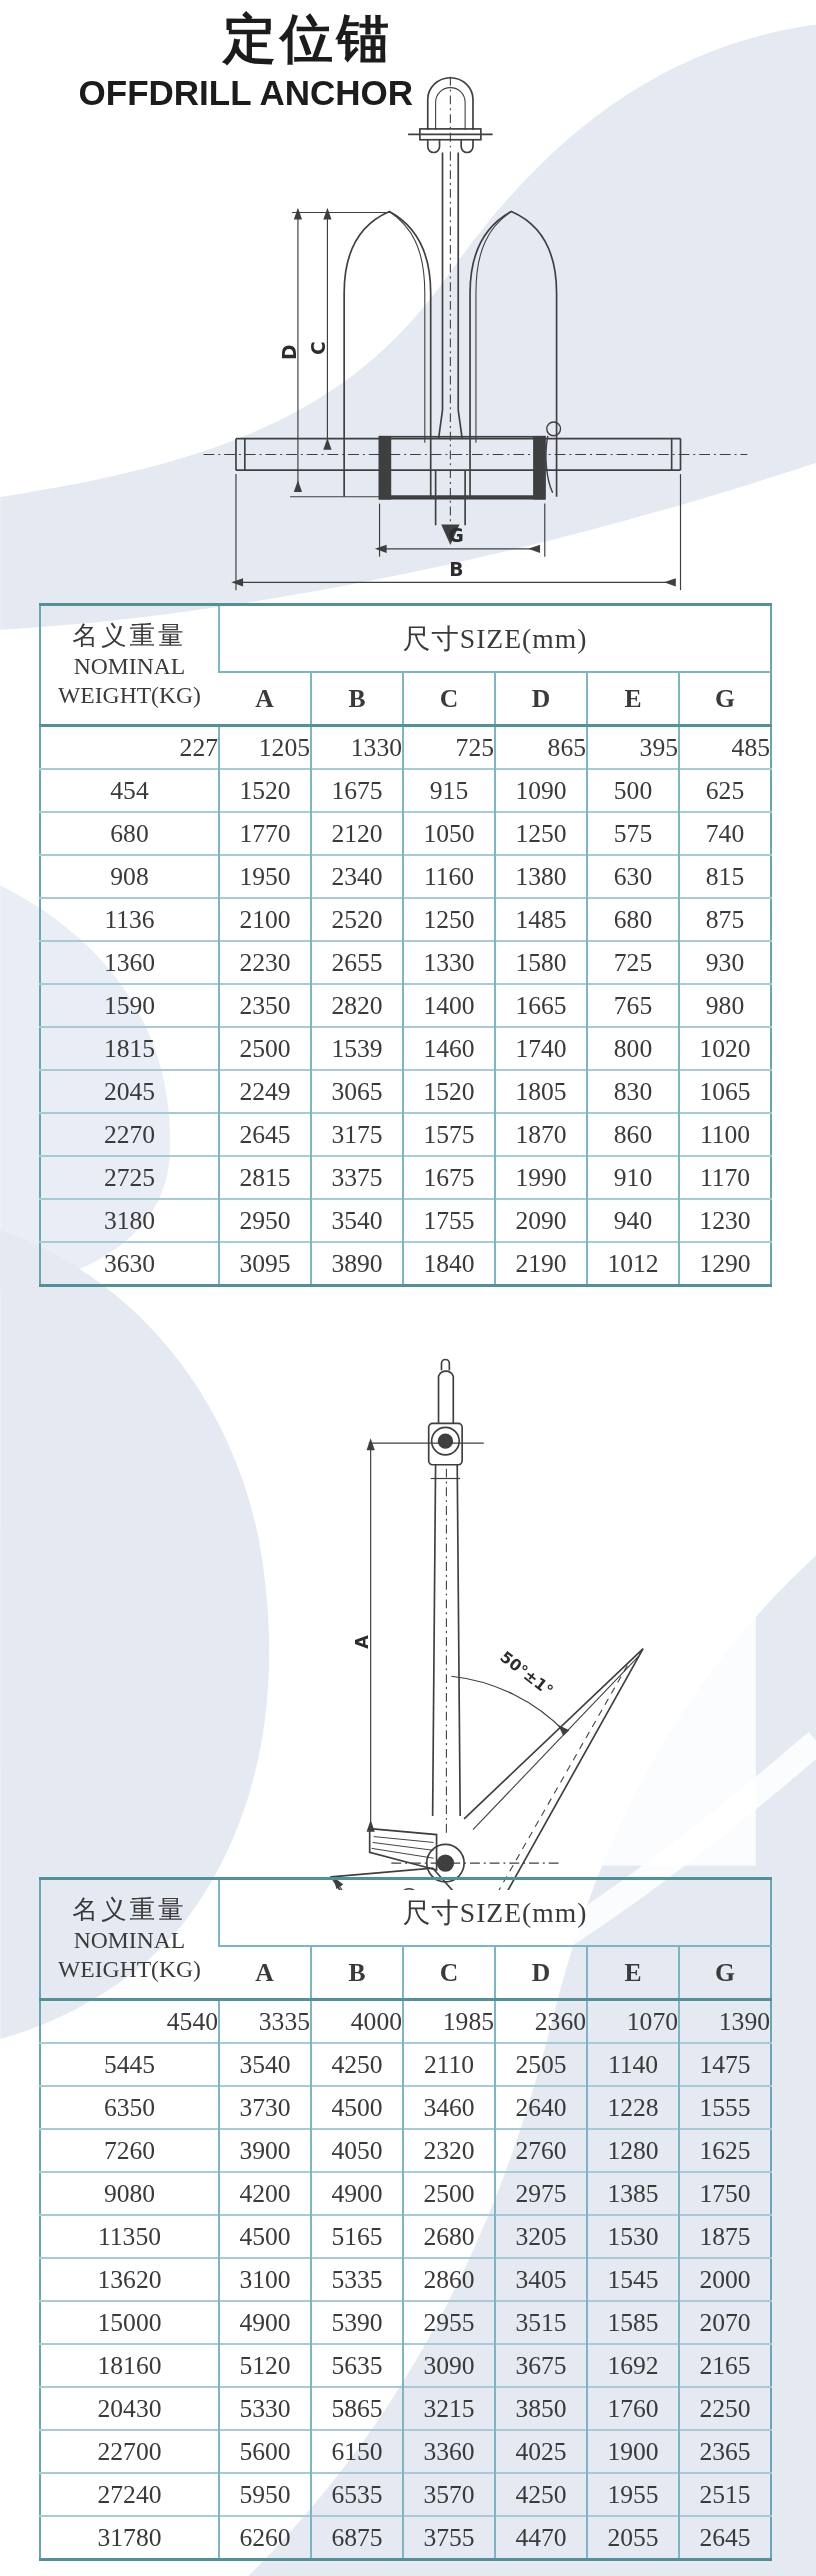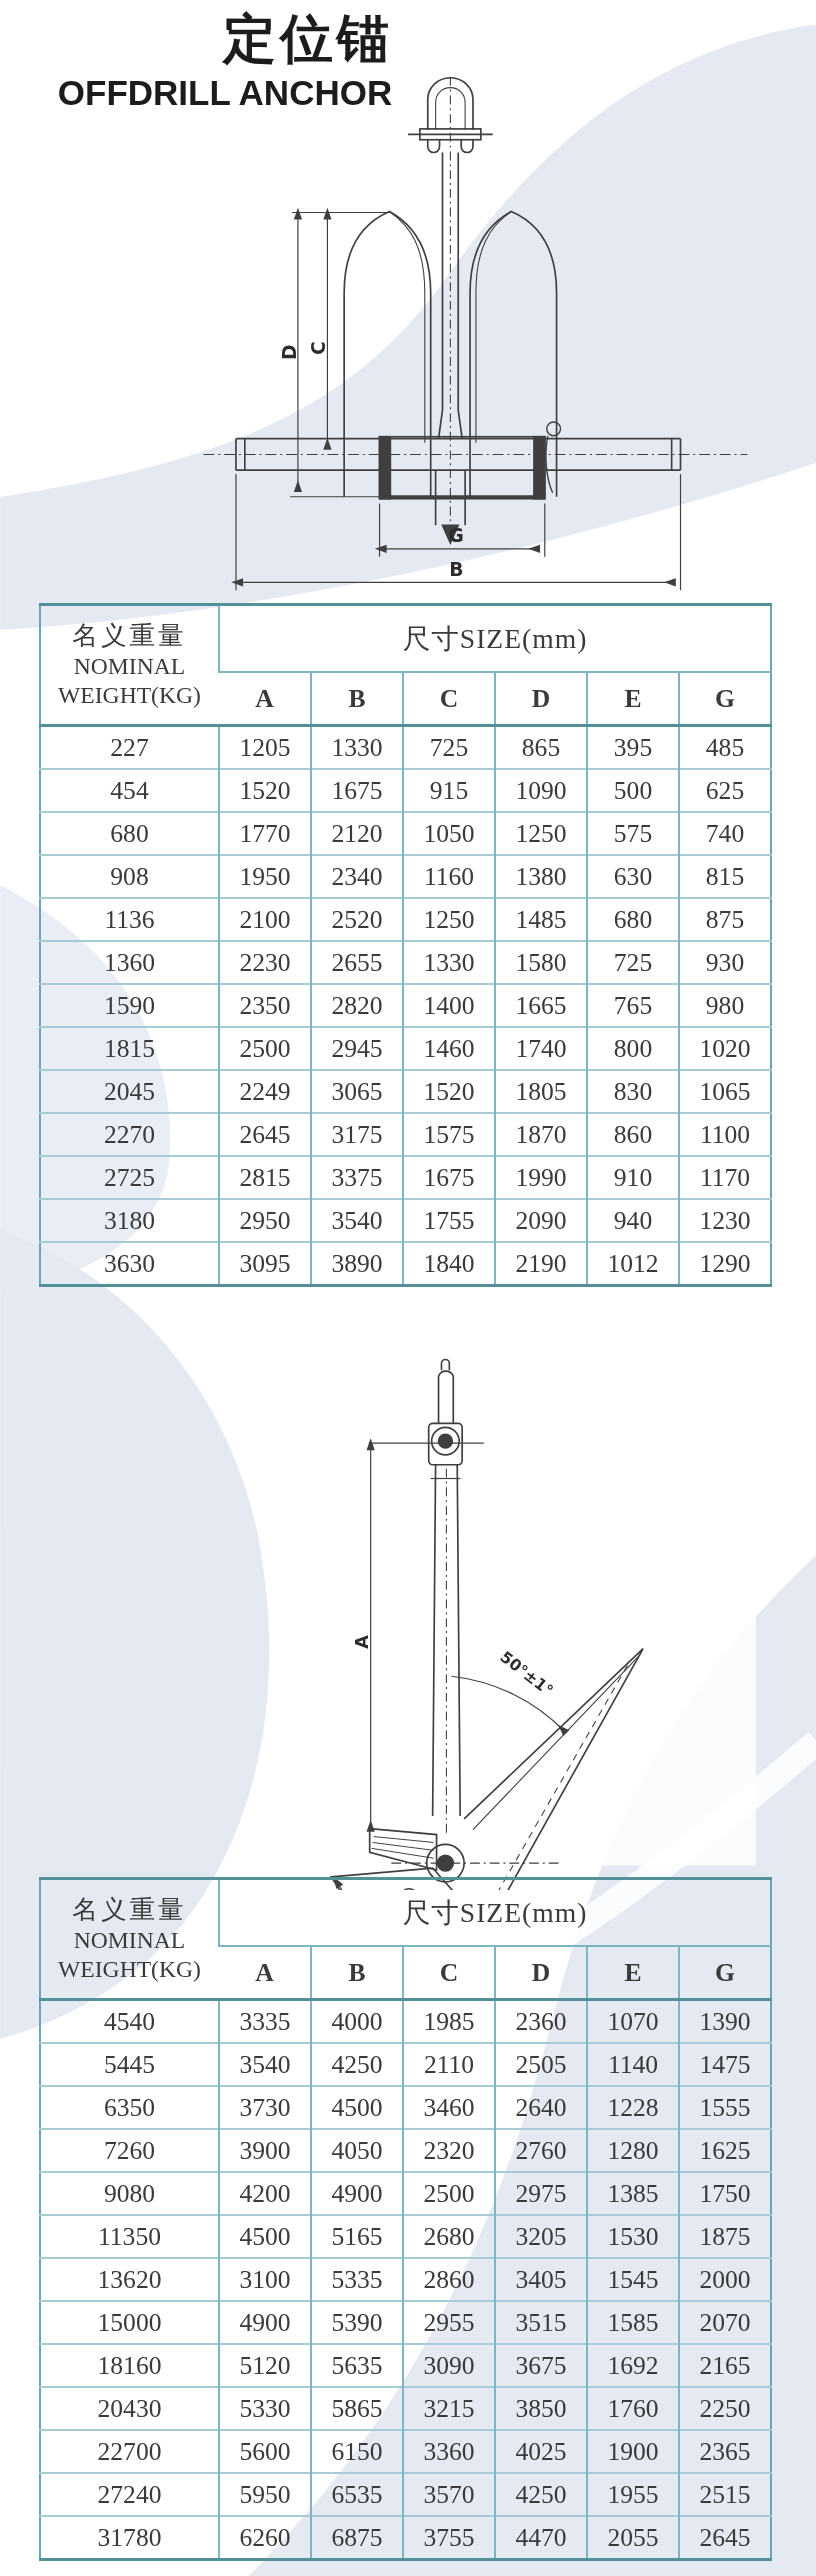--- a/index.html
+++ b/index.html
@@ -10,21 +10,21 @@
     color:#333;
   }
   .abs{position:absolute;}
   
   #title-zh{
     left:223px;top:3.9px;width:177px;text-align:left;
     font-family:"Liberation Sans","DejaVu Sans",sans-serif;
     font-size:53px;font-weight:bold;letter-spacing:3.9px;color:#1c1c1c;white-space:nowrap;
   }
   #title-en{
-    left:37px;top:73px;width:376px;text-align:center;
+    left:37px;top:73px;width:376px;text-align:right;
     font-family:"Liberation Sans","DejaVu Sans",sans-serif;
     font-size:35px;font-weight:bold;letter-spacing:0px;color:#1c1c1c;white-space:nowrap;
   }
   
   table.spec{
     position:absolute;left:39px;width:728px;
     border-collapse:collapse;table-layout:fixed;
     background:transparent;
     font-family:"Liberation Serif","DejaVu Serif",serif;
   }
@@ -42,21 +42,21 @@
     font-size:23.6px;line-height:1.25;
   }
   .spec th.wcol .zh{font-size:25.6px;letter-spacing:3px;}
   .spec th.size{font-size:27.6px;height:65px;letter-spacing:1px;margin-left:32px;}
   .spec tr.letters th{
     font-size:25.6px;font-weight:bold;height:51px;border-top:2px solid #7db5c2;
   }
   .spec tbody td{
     height:41px;line-height:41px;font-size:25.6px;border-top:2px solid #a6cbd5;
   }
-  .spec tbody tr:first-child td{border-top:3px solid #549098;}
+  .spec tbody tr:first-child td{border-top:3px solid #549098;text-align:right;}
   
   svg text{font-family:"DejaVu Sans","Liberation Sans",sans-serif;}
 </style>
 </head>
 <body>
 
 <svg class="abs" style="left:0;top:0;" width="817" height="2576" viewBox="0 0 830 2618">
   <g>
     <path d="M830,25 C680,45 560,130 455,280 C360,415 230,470 0,505 L0,640
              C260,625 560,560 830,470 Z" fill="#e4e9f2"></path>
@@ -248,21 +248,21 @@
         <td>2350</td>
         <td>2820</td>
         <td>1400</td>
         <td>1665</td>
         <td>765</td>
         <td>980</td>
       </tr>
       <tr>
         <td>1815</td>
         <td>2500</td>
-        <td>2945</td>
+        <td>1539</td>
         <td>1460</td>
         <td>1740</td>
         <td>800</td>
         <td>1020</td>
       </tr>
       <tr>
         <td>2045</td>
         <td>2249</td>
         <td>3065</td>
         <td>1520</td>

